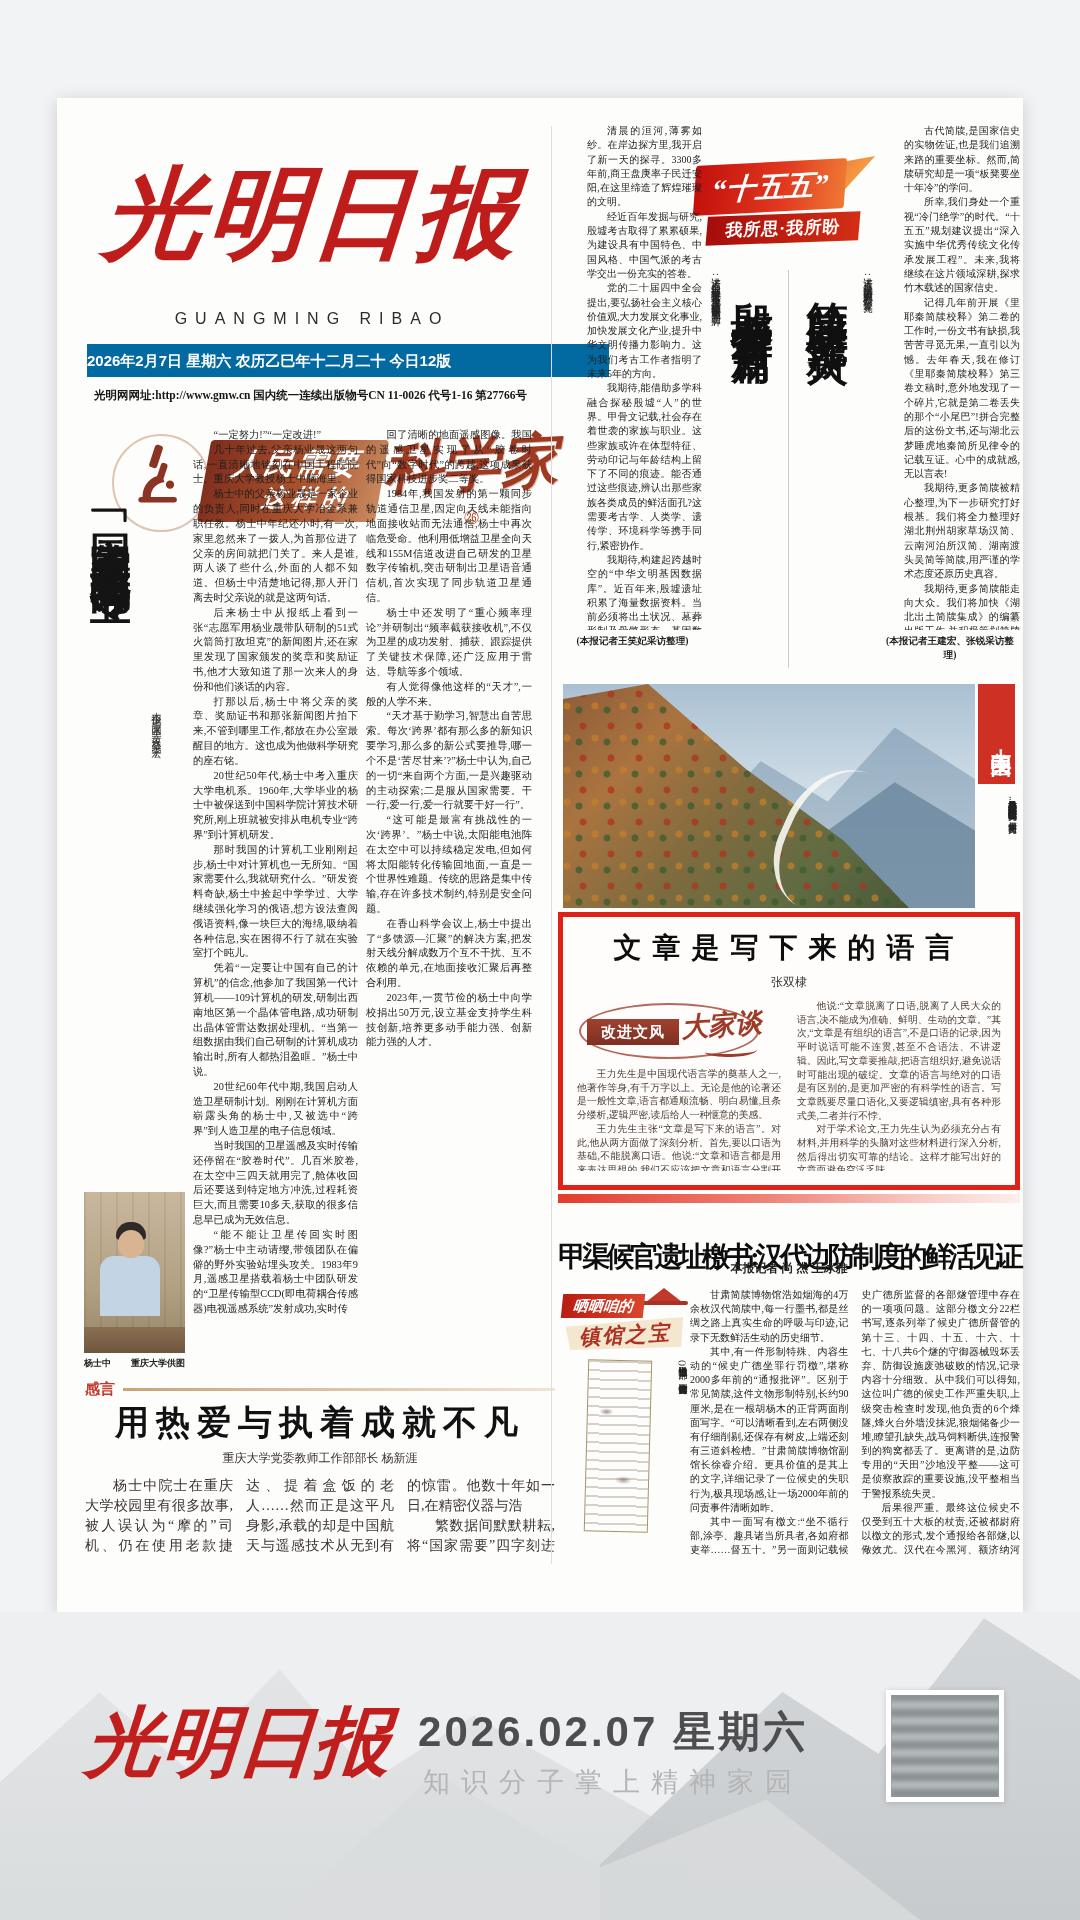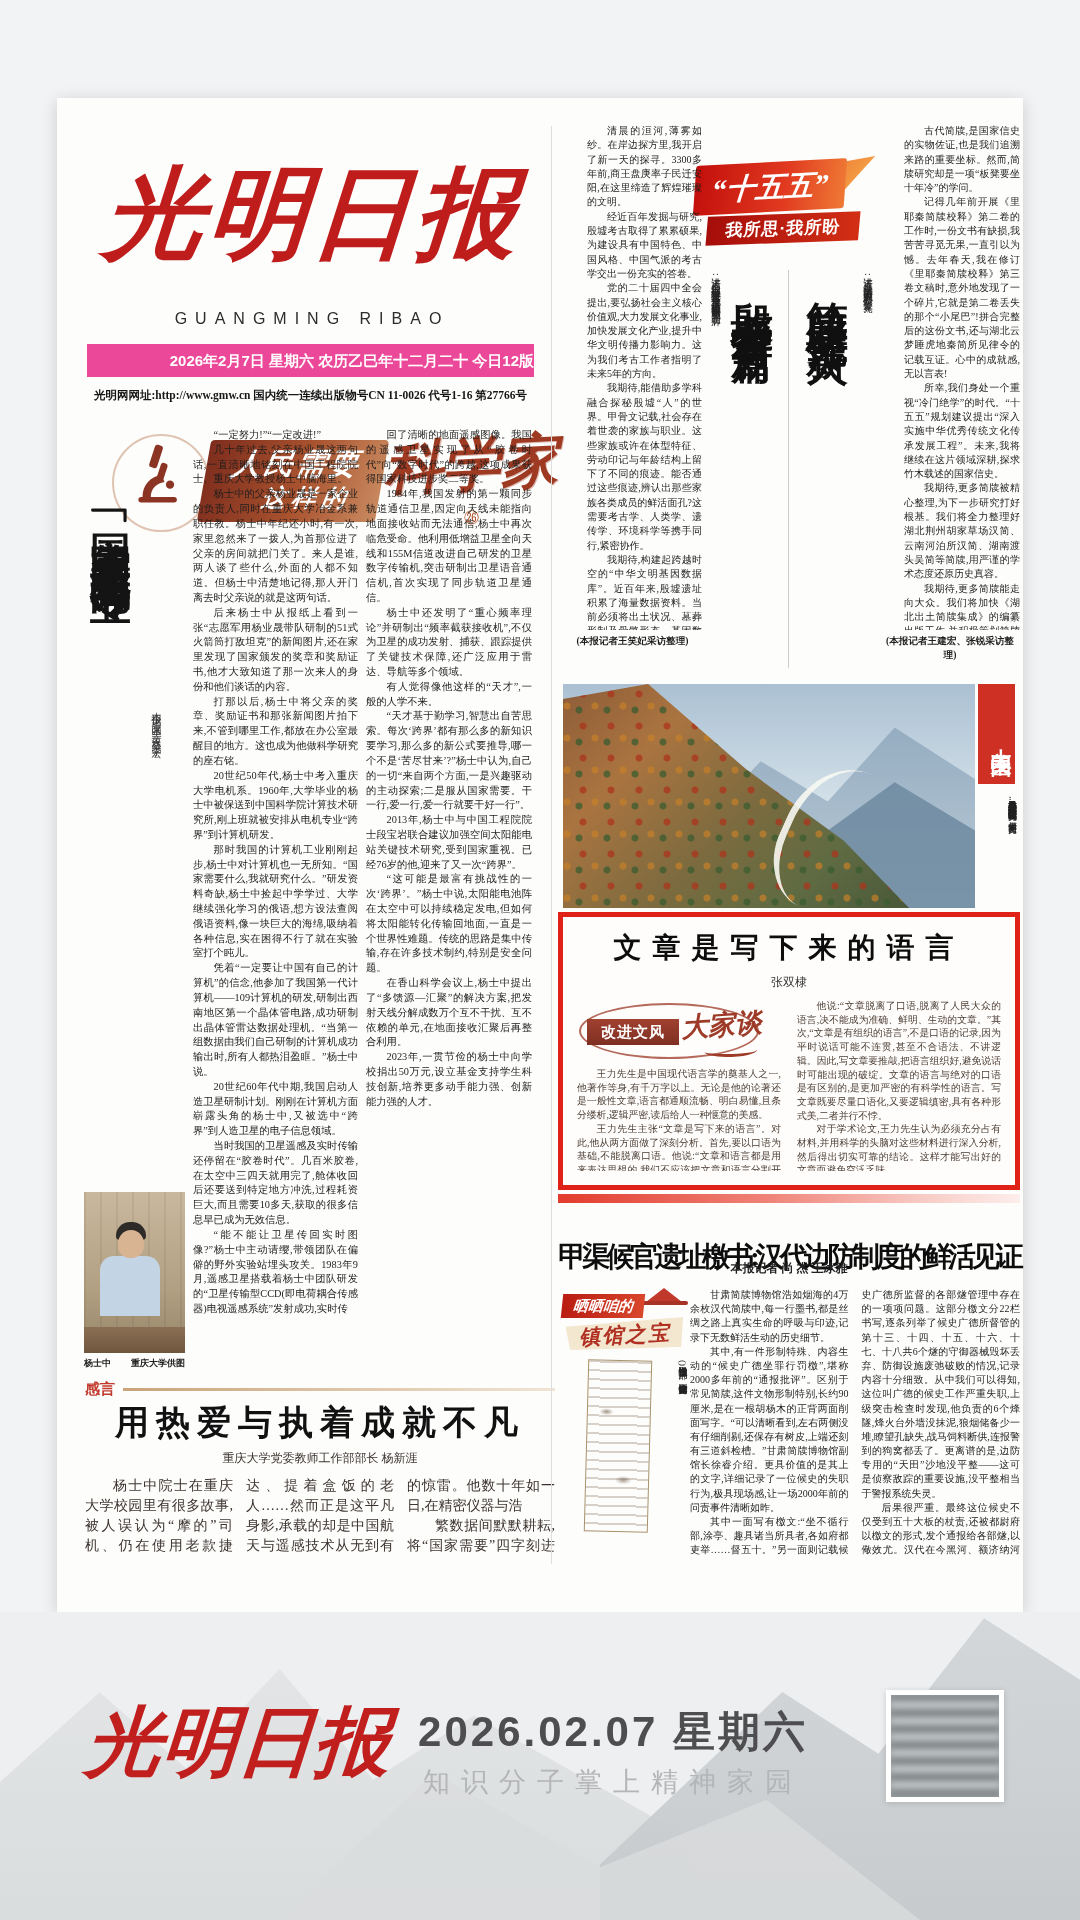--- a/index.html
+++ b/index.html
@@ -11,23 +11,23 @@
   .ptxt p{margin:0;text-indent:2em;text-align:justify;}
   
   .sheet{position:absolute;left:57px;top:98px;width:966px;height:1514px;background:#fdfdfc;
          box-shadow:0 3px 16px rgba(0,0,0,.16);}
   
   .masthead-logo{left:30px;top:42px;width:450px;height:150px;font-size:100px;font-weight:bold;
          font-style:italic;color:#bf1d1c;text-align:center;line-height:150px;letter-spacing:4px;
          transform:skewX(-4deg);}
   .romanized{left:30px;top:212px;width:450px;text-align:center;font-size:16px;letter-spacing:8px;
          color:#2c2c2c;font-family:"Liberation Sans",sans-serif;}
-  .datebar{left:30px;top:246px;width:447px;height:33px;background:#ec4899;color:#fff;
+  .datebar{left:30px;top:246px;width:522px;height:33px;background:#0369a1;color:#fff;
          font-family:"Liberation Sans",sans-serif;font-weight:bold;font-size:15px;line-height:33px;
-         text-align:right;}
+         text-align:left;}
   .publine{left:10px;top:290px;width:487px;text-align:center;font-size:11.5px;font-weight:bold;color:#161616;}
   
   .serieslogo{left:55px;top:326px;width:372px;height:132px;}
   .sl-ring{position:absolute;left:0;top:10px;width:98px;height:98px;border:2px solid #d3ab93;
          border-radius:50%;opacity:.7;}
   .sl-scope{position:absolute;left:18px;top:18px;}
   .sl-box{position:absolute;left:92px;top:16px;width:178px;height:82px;transform:skewX(-10deg);
          background:linear-gradient(100deg,#7e2d1d,#a9532f 55%,#c98a60);border-radius:4px;
          color:#fff;font-weight:bold;font-style:italic;text-align:center;}
   .sl-box .l1{font-size:30px;line-height:40px;letter-spacing:2px;margin-top:4px;}
@@ -218,21 +218,20 @@
         <p>20世纪60年代中期,我国启动人造卫星研制计划。刚刚在计算机方面崭露头角的杨士中,又被选中“跨界”到人造卫星的电子信息领域。</p>
         <p>当时我国的卫星遥感及实时传输还停留在“胶卷时代”。几百米胶卷,在太空中三四天就用完了,舱体收回后还要送到特定地方冲洗,过程耗资巨大,而且需要10多天,获取的很多信息早已成为无效信息。</p>
         <p>“能不能让卫星传回实时图像?”杨士中主动请缨,带领团队在偏僻的野外实验站埋头攻关。1983年9月,遥感卫星搭载着杨士中团队研发的“卫星传输型CCD(即电荷耦合传感器)电视遥感系统”发射成功,实时传</p>
       </div>
     <div class="abs ptxt fcol2">
         <p>回了清晰的地面遥感图像。我国的遥感卫星实现了从“胶卷时代”向“数字时代”的跨越,这项成果获得国家科技进步奖二等奖。</p>
         <p>1984年,我国发射的第一颗同步轨道通信卫星,因定向天线未能指向地面接收站而无法通信,杨士中再次临危受命。他利用低增益卫星全向天线和155M信道改进自己研发的卫星数字传输机,突击研制出卫星语音通信机,首次实现了同步轨道卫星通信。</p>
         <p>杨士中还发明了“重心频率理论”并研制出“频率截获接收机”,不仅为卫星的成功发射、捕获、跟踪提供了关键技术保障,还广泛应用于雷达、导航等多个领域。</p>
         <p>有人觉得像他这样的“天才”,一般的人学不来。</p>
         <p>“天才基于勤学习,智慧出自苦思索。每次‘跨界’都有那么多的新知识要学习,那么多的新公式要推导,哪一个不是‘苦尽甘来’?”杨士中认为,自己的一切“来自两个方面,一是兴趣驱动的主动探索;二是服从国家需要。干一行,爱一行,爱一行就要干好一行”。</p>
-        <p>2013年,杨士中与中国工程院院士段宝岩联合建议加强空间太阳能电站关键技术研究,受到国家重视。已经76岁的他,迎来了又一次“跨界”。</p>
         <p>“这可能是最富有挑战性的一次‘跨界’。”杨士中说,太阳能电池阵在太空中可以持续稳定发电,但如何将太阳能转化传输回地面,一直是一个世界性难题。传统的思路是集中传输,存在许多技术制约,特别是安全问题。</p>
         <p>在香山科学会议上,杨士中提出了“多馈源—汇聚”的解决方案,把发射天线分解成数万个互不干扰、互不依赖的单元,在地面接收汇聚后再整合利用。</p>
         <p>2023年,一贯节俭的杨士中向学校捐出50万元,设立基金支持学生科技创新,培养更多动手能力强、创新能力强的人才。</p>
       </div>
     <div class="abs fphoto">
       <div class="fp-panel"></div>
       <div class="fp-body"></div>
       <div class="fp-hair"></div>
       <div class="fp-head"></div>
       <div class="fp-desk"></div>
@@ -274,22 +273,22 @@
       <div class="endnote">(本报记者王笑妃采访整理)</div>
     </div>
     <div class="abs vert yx-byline">讲述人:中国社会科学院科技考古与文化遗产保护重点实验室副研究员 王明辉</div>
     <div class="abs vert yx-headline">殷墟考古写新篇</div>
 
     <div class="abs vert jd-headline">简牍研究传薪火</div>
     <div class="abs vert jd-byline">讲述人:武汉大学简帛研究中心副教授 鲁家亮</div>
     <div class="abs jd-col">
       <div class="ptxt yx-list">
           <p>古代简牍,是国家信史的实物佐证,也是我们追溯来路的重要坐标。然而,简牍研究却是一项“板凳要坐十年冷”的学问。</p>
+          <p>所幸,我们身处一个重视“冷门绝学”的时代。“十五五”规划建议提出“深入实施中华优秀传统文化传承发展工程”。未来,我将继续在这片领域深耕,探求竹木载述的国家信史。</p>
           <p>记得几年前开展《里耶秦简牍校释》第二卷的工作时,一份文书有缺损,我苦苦寻觅无果,一直引以为憾。去年春天,我在修订《里耶秦简牍校释》第三卷文稿时,意外地发现了一个碎片,它就是第二卷丢失的那个“小尾巴”!拼合完整后的这份文书,还与湖北云梦睡虎地秦简所见律令的记载互证。心中的成就感,无以言表!</p>
-          <p>所幸,我们身处一个重视“冷门绝学”的时代。“十五五”规划建议提出“深入实施中华优秀传统文化传承发展工程”。未来,我将继续在这片领域深耕,探求竹木载述的国家信史。</p>
           <p>我期待,更多简牍被精心整理,为下一步研究打好根基。我们将全力整理好湖北荆州胡家草场汉简、云南河泊所汉简、湖南渡头吴简等简牍,用严谨的学术态度还原历史真容。</p>
           <p>我期待,更多简牍能走向大众。我们将加快《湖北出土简牍集成》的编纂出版工作,并积极策划简牍展览、举办公益讲座,讲述简牍背后的思想与文化,让“国之瑰宝”真正走进当代人的生活。</p>
           <p>我期待,更多人加入到传承学术薪火的队伍中来。近年来,不少高校实现了简牍研究人才的本硕博贯通培养。而我也将为有志于简牍研究的年轻人赋能、护航。</p>
         </div>
       <div class="endnote">(本报记者王建宏、张锐采访整理)</div>
     </div>
 
     <div class="abs dp">
       <div class="dp-sky"></div>
       <div class="dp-far"></div>

